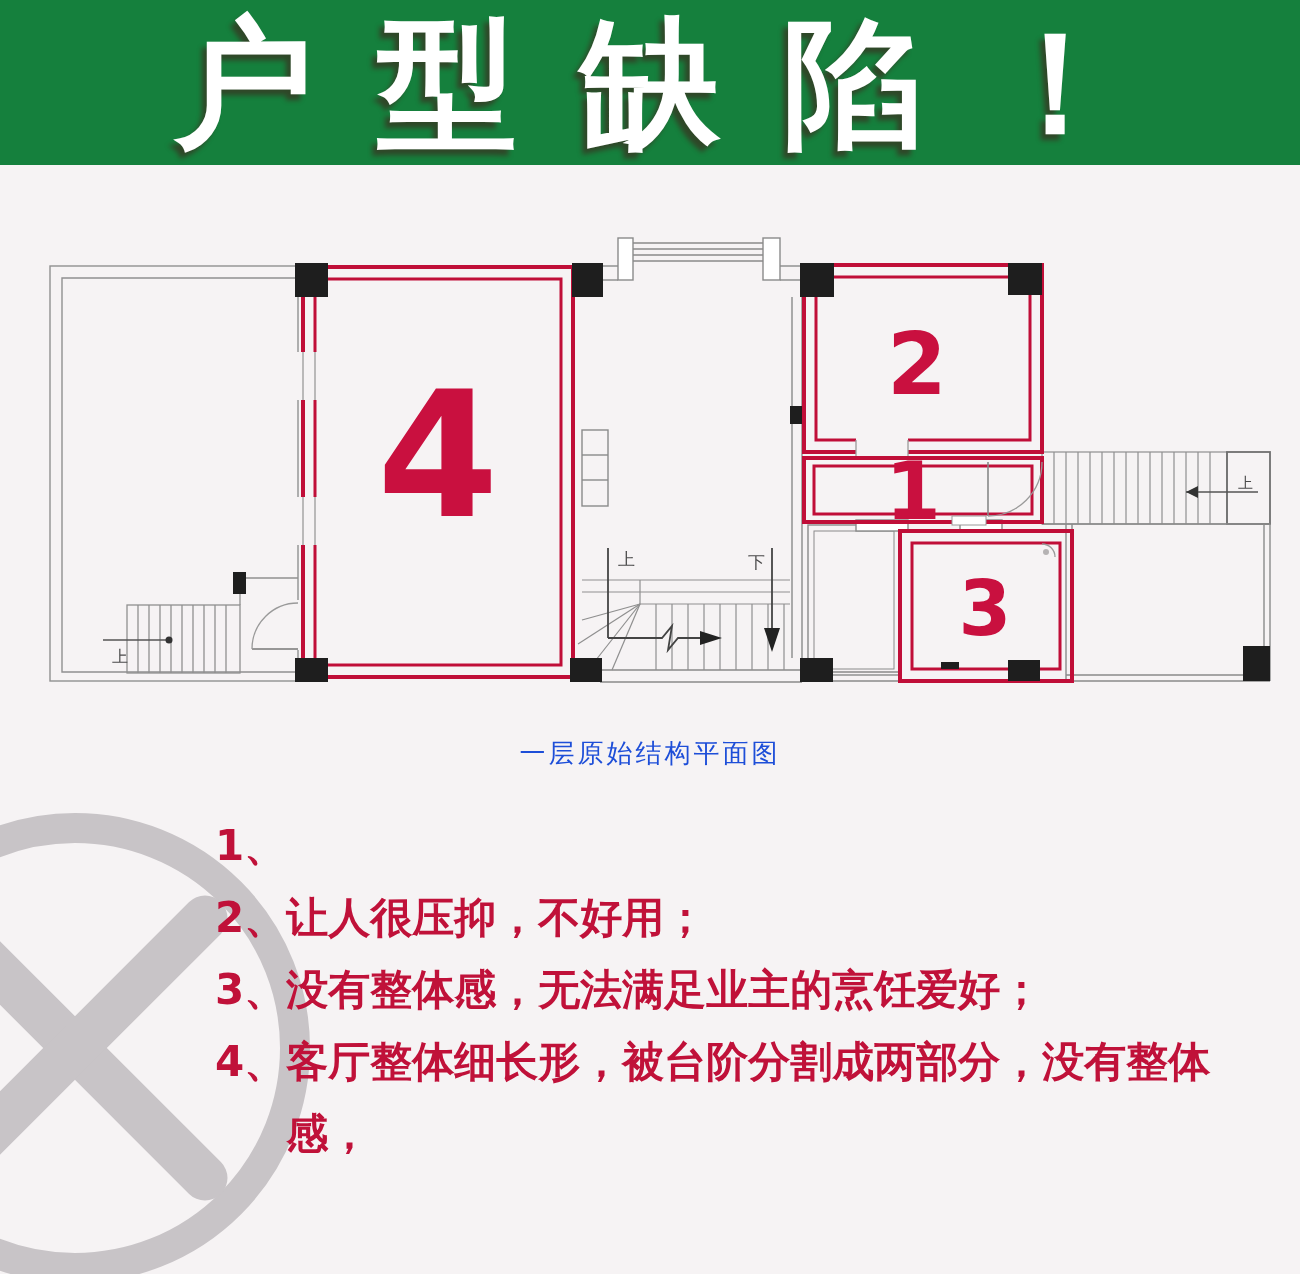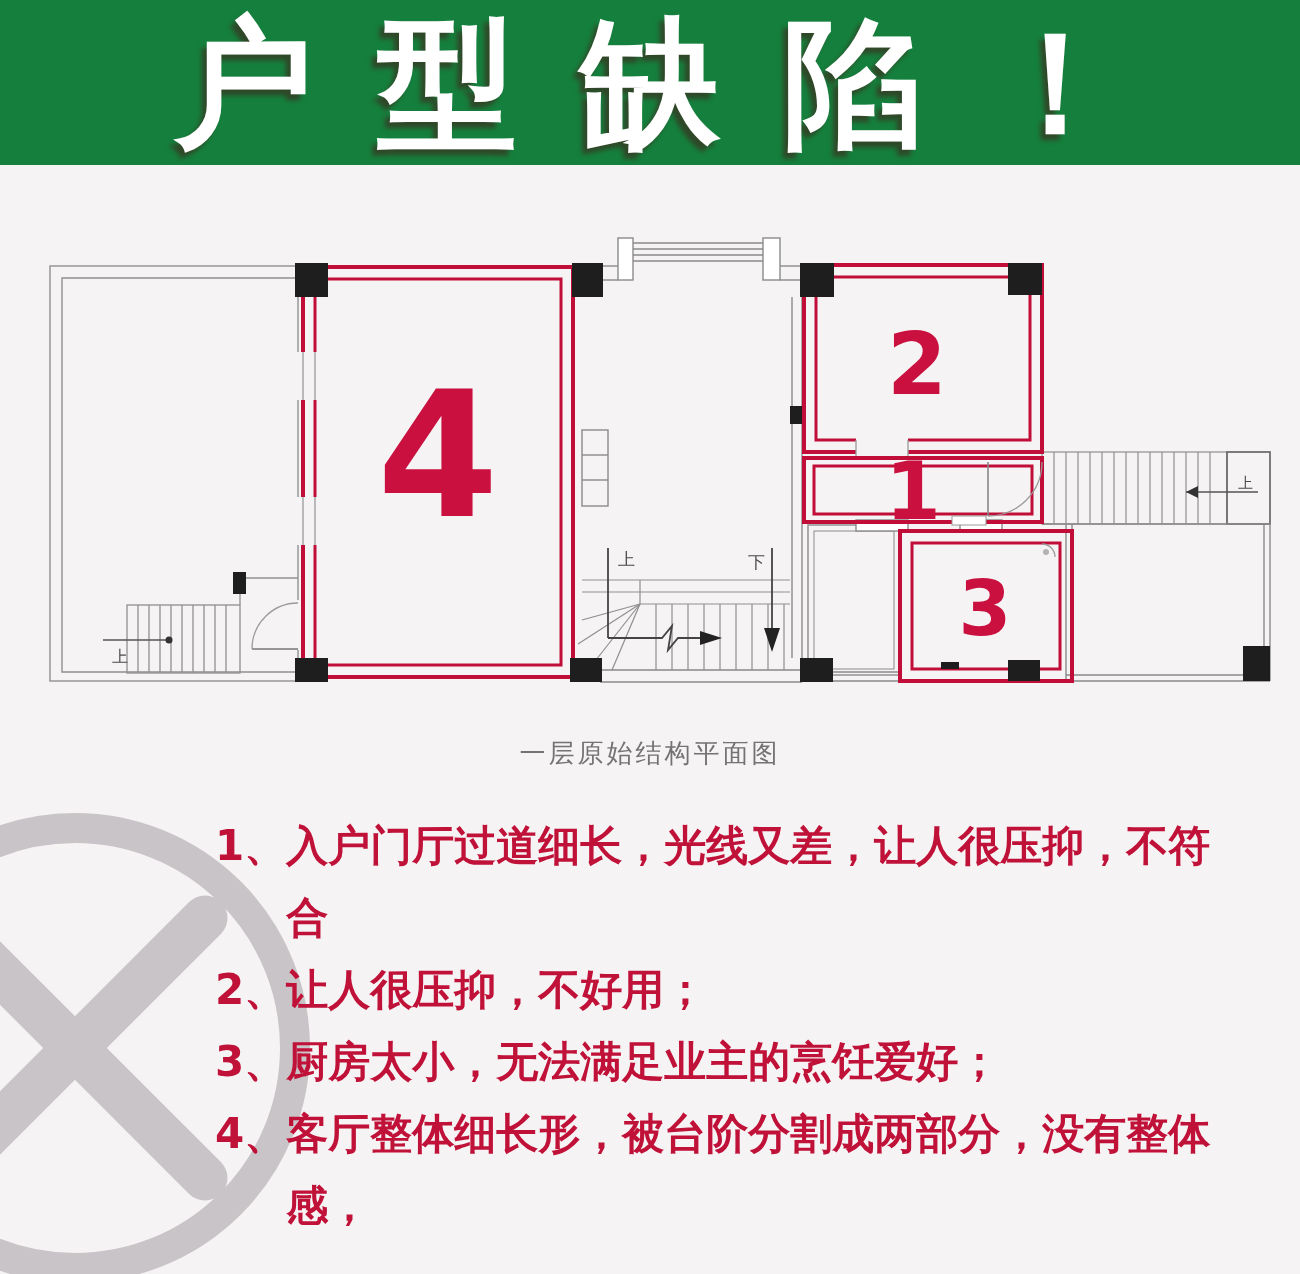--- a/index.html
+++ b/index.html
@@ -21,21 +21,21 @@
 
   
   .plan{position:absolute;left:0;top:0;width:1300px;height:1274px;z-index:2;}
   .plan text{font-family:"DejaVu Sans","Liberation Sans",sans-serif;}
   .roomnum{fill:#c9103f;font-weight:bold;}
   .dirlabel{fill:#4a4a4a;}
 
   
   .caption{position:absolute;left:0;top:736px;width:1300px;text-align:center;
            font-family:Liberation Serif, serif;
-           font-size:26px;color:#737373;letter-spacing:3px;z-index:2;}
+           font-size:26px;color:#1d4ed8;letter-spacing:3px;z-index:2;}
 
   
   .defects{position:absolute;left:215px;top:810px;width:1030px;z-index:4;
            color:#c01139;font-size:42px;font-weight:bold;line-height:72px;}
   .defect-item{display:flex;align-items:flex-start;}
   .defect-item .num{flex:0 0 68px;white-space:nowrap;}
   .defect-item .lines{flex:1;}
 </style>
 </head>
 <body>
@@ -251,33 +251,32 @@
   <text x="913" y="491" class="roomnum" font-size="80" text-anchor="middle" dominant-baseline="central">1</text>
   <text x="985" y="608" class="roomnum" font-size="76" text-anchor="middle" dominant-baseline="central">3</text>
 </svg>
 
 <div class="caption">一层原始结构平面图</div>
 
 <div class="defects">
   <div class="defect-item">
     <span class="num">1、</span>
     <div class="lines">
-      <div>入户门厅过道细长，光线又差，让人很压抑，不符合</div>
     </div>
   </div>
   <div class="defect-item">
     <span class="num">2、</span>
     <div class="lines">
       <div>让人很压抑，不好用；</div>
     </div>
   </div>
   <div class="defect-item">
     <span class="num">3、</span>
     <div class="lines">
-      <div>厨房太小，无法满足业主的烹饪爱好；</div>
+      <div>没有整体感，无法满足业主的烹饪爱好；</div>
     </div>
   </div>
   <div class="defect-item">
     <span class="num">4、</span>
     <div class="lines">
       <div>客厅整体细长形，被台阶分割成两部分，没有整体感，</div>
 
     </div>
   </div>
 </div>

